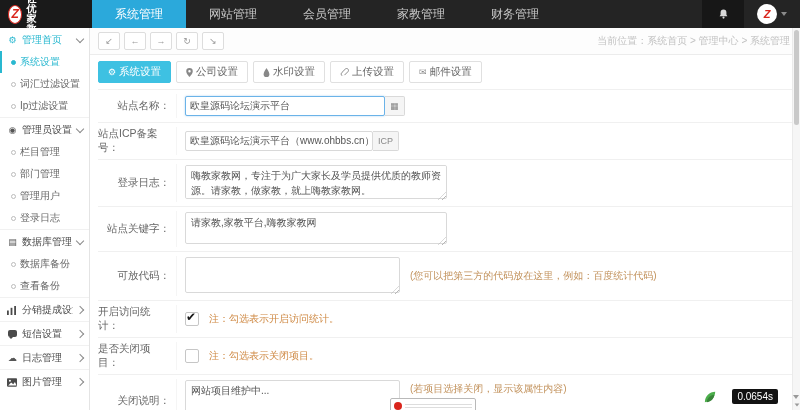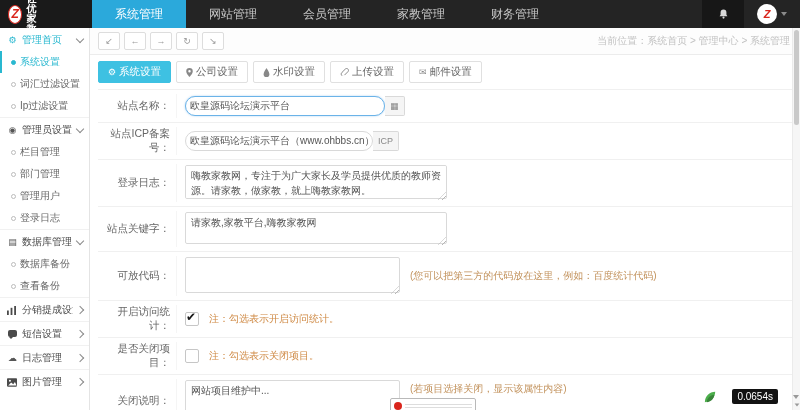--- a/index.html
+++ b/index.html
@@ -48,24 +48,24 @@
   .content{padding:6px 8px 0 8px;}
   .tabs{display:flex;gap:5px;margin-bottom:6px;}
   .tab{display:flex;align-items:center;gap:3px;padding:3px 9px;border:1px solid #e0e0e0;border-radius:2px;background:#fff;
        color:#666;font-size:10.5px;cursor:pointer;}
   .tab .ticon{font-size:9px;color:#888;line-height:1;}
   .tab.active{background:#3ec1e2;border-color:#3ec1e2;color:#fff;}
   .tab.active .ticon{color:#fff;}
   
   .form{border-top:1px solid #f0f0f0;}
   .frow{display:flex;align-items:center;border-bottom:1px solid #f0f0f0;padding:4px 0;min-height:20px;}
-  .flabel{width:72px;flex:none;text-align:right;color:#666;font-size:10.5px;padding-right:6px;border-right:1px solid #f5f5f5;align-self:stretch;display:flex;align-items:center;justify-content:flex-end;}
+  .flabel{width:72px;flex:none;color:#666;font-size:10.5px;padding-right:6px;border-right:1px solid #f5f5f5;align-self:stretch;display:flex;align-items:center;justify-content:flex-end;}
   .fctrl{display:flex;align-items:center;margin-left:8px;}
   .fctrl.top{align-items:flex-start;}
-  input.txt{height:16px;border:1px solid #d9d9d9;border-radius:10px;padding:1px 4px;font-size:10px;color:#555;
+  input.txt{height:16px;border:1px solid #d9d9d9;border-radius:2px;padding:1px 4px;font-size:10px;color:#555;
             font-family:"Liberation Sans","DejaVu Sans",sans-serif;outline:none;}
   input.txt.focused{border-color:#6bb3e8;box-shadow:0 0 2px rgba(80,160,230,.5);}
   .addon{height:20px;box-sizing:border-box;border:1px solid #d9d9d9;border-left:none;background:#f5f5f5;color:#888;
          font-size:9px;display:flex;align-items:center;justify-content:center;padding:0 5px;cursor:pointer;border-radius:0 2px 2px 0;}
   .ta-wrap{position:relative;display:inline-block;}
   textarea.ta{border:1px solid #d9d9d9;border-radius:2px;padding:3px 5px;font-size:10px;color:#555;resize:none;
               font-family:"Liberation Sans","DejaVu Sans",sans-serif;outline:none;line-height:1.45;box-sizing:border-box;}
   .resize-handle{position:absolute;right:1px;bottom:1px;width:8px;height:8px;pointer-events:none;
       background:repeating-linear-gradient(135deg,transparent 0 2px,#b5b5b5 2px 3px);clip-path:polygon(100% 0,100% 100%,0 100%);}
   .note{color:#c2925c;font-size:10px;margin-left:10px;white-space:nowrap;}

